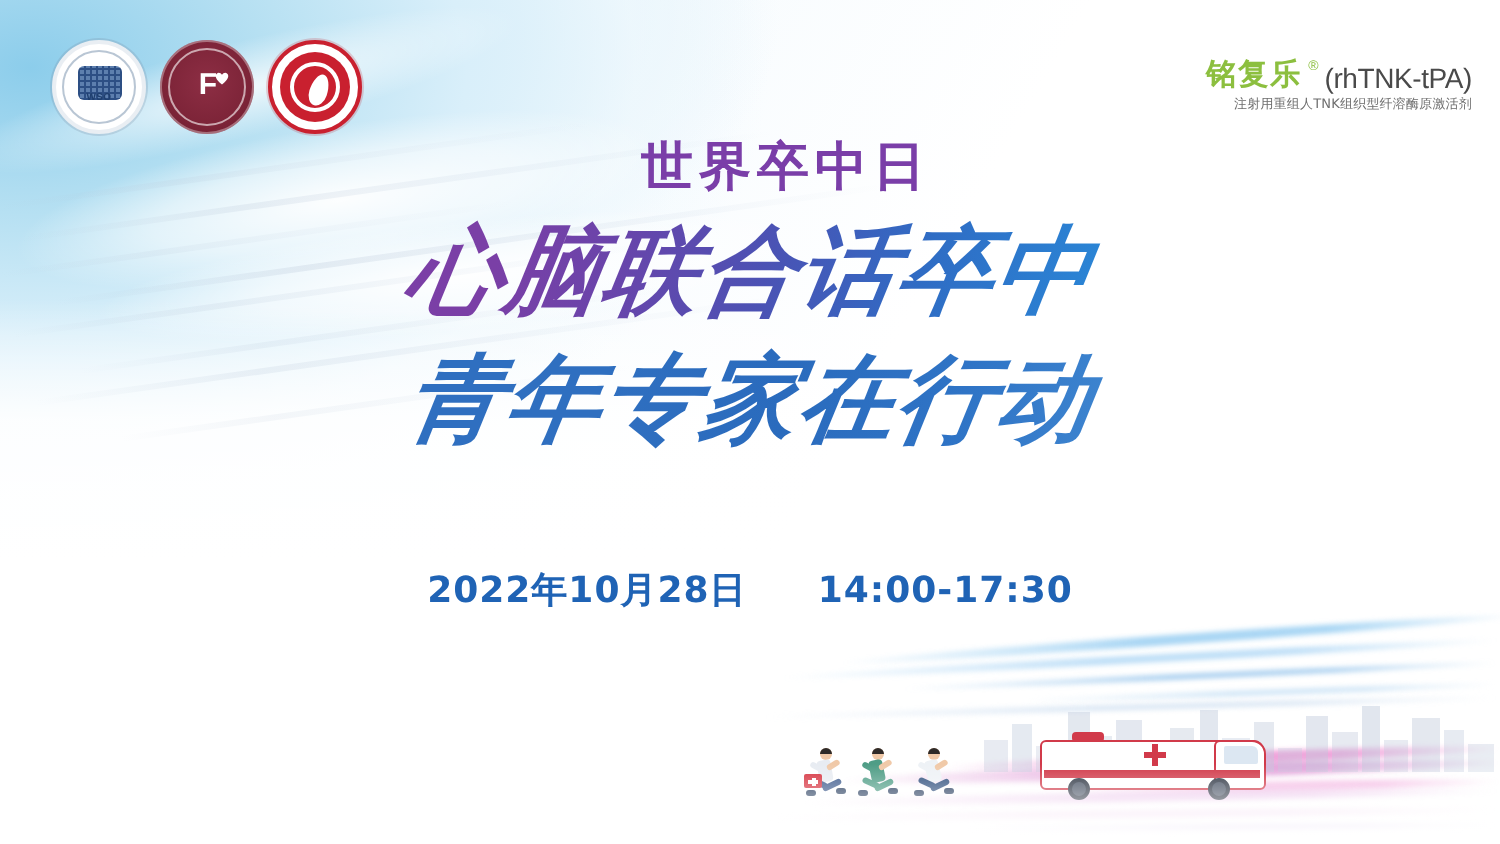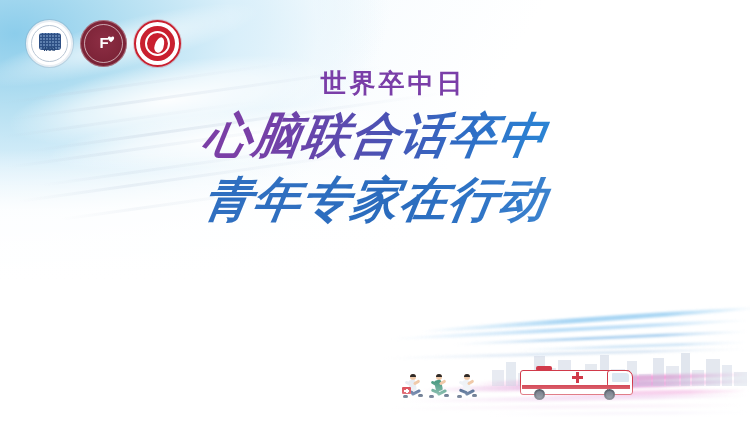--- a/index.html
+++ b/index.html
@@ -295,32 +295,45 @@
         <path d="M5 9 C1 6 0.4 3.6 1.7 2.3 C2.8 1.2 4.2 1.8 5 3 C5.8 1.8 7.2 1.2 8.3 2.3 C9.6 3.6 9 6 5 9 Z" fill="#ffffff"></path>
       </svg>
     </div>
     <div class="logo logo-3">
       <div class="ring"></div>
       <div class="inner"></div>
       <div class="drop"></div>
     </div>
   </div>
 
+  <div class="brand">
+    <div class="brand-line1">
+      <span class="brand-cn">铭复乐</span>
+      <span class="brand-reg">®</span>
+      <span class="brand-en">(rhTNK-tPA)</span>
+    </div>
+    <div class="brand-sub">注射用重组人TNK组织型纤溶酶原激活剂</div>
+  </div>
 
   <div class="kicker">世界卒中日</div>
 
   <div class="head1-wrap">
     <span class="head1">心脑联合话卒中</span>
   </div>
 
   <div class="head2-wrap">
     <span class="head2">青年专家在行动</span>
   </div>
 
 
+  <div class="datetime">
+    <span>2022年10月28日</span>
+    <span class="gap"></span>
+    <span>14:00-17:30</span>
+  </div>
 
   <div class="illus">
     <div id="lightstreaks">
         <div class="light-streak" style="left: 40px; top: 2px; width: 340px; height: 5px; opacity: 1; background: linear-gradient(90deg, rgba(255, 255, 255, 0) 0%, rgba(140, 200, 240, 0.75) 45%, rgba(140, 200, 240, 0.75) 72%, rgba(255, 255, 255, 0) 100%); transform: rotate(-4deg); filter: blur(1.2px);"></div>
         <div class="light-streak" style="left: 10px; top: 10px; width: 360px; height: 4px; opacity: 1; background: linear-gradient(90deg, rgba(255, 255, 255, 0) 0%, rgba(175, 215, 245, 0.8) 45%, rgba(175, 215, 245, 0.8) 72%, rgba(255, 255, 255, 0) 100%); transform: rotate(-3deg); filter: blur(1.2px);"></div>
         <div class="light-streak" style="left: 70px; top: 16px; width: 300px; height: 3px; opacity: 1; background: linear-gradient(90deg, rgba(255, 255, 255, 0) 0%, rgba(120, 180, 230, 0.6) 45%, rgba(120, 180, 230, 0.6) 72%, rgba(255, 255, 255, 0) 100%); transform: rotate(-2.5deg); filter: blur(1.2px);"></div>
         <div class="light-streak" style="left: 130px; top: 22px; width: 240px; height: 3px; opacity: 1; background: linear-gradient(90deg, rgba(255, 255, 255, 0) 0%, rgba(200, 225, 245, 0.8) 45%, rgba(200, 225, 245, 0.8) 72%, rgba(255, 255, 255, 0) 100%); transform: rotate(-2deg); filter: blur(1.2px);"></div>
         <div class="light-streak" style="left: 0px; top: 30px; width: 370px; height: 3px; opacity: 1; background: linear-gradient(90deg, rgba(255, 255, 255, 0) 0%, rgba(205, 222, 240, 0.7) 45%, rgba(205, 222, 240, 0.7) 72%, rgba(255, 255, 255, 0) 100%); transform: rotate(-1.5deg); filter: blur(1.2px);"></div>
         <div class="light-streak" style="left: 90px; top: 54px; width: 280px; height: 6px; opacity: 1; background: linear-gradient(90deg, rgba(255, 255, 255, 0) 0%, rgba(226, 92, 190, 0.55) 45%, rgba(226, 92, 190, 0.55) 72%, rgba(255, 255, 255, 0) 100%); transform: rotate(-2deg); filter: blur(1.2px);"></div>
         <div class="light-streak" style="left: 40px; top: 60px; width: 330px; height: 7px; opacity: 1; background: linear-gradient(90deg, rgba(255, 255, 255, 0) 0%, rgba(200, 80, 185, 0.5) 45%, rgba(200, 80, 185, 0.5) 72%, rgba(255, 255, 255, 0) 100%); transform: rotate(-1.6deg); filter: blur(1.2px);"></div>

